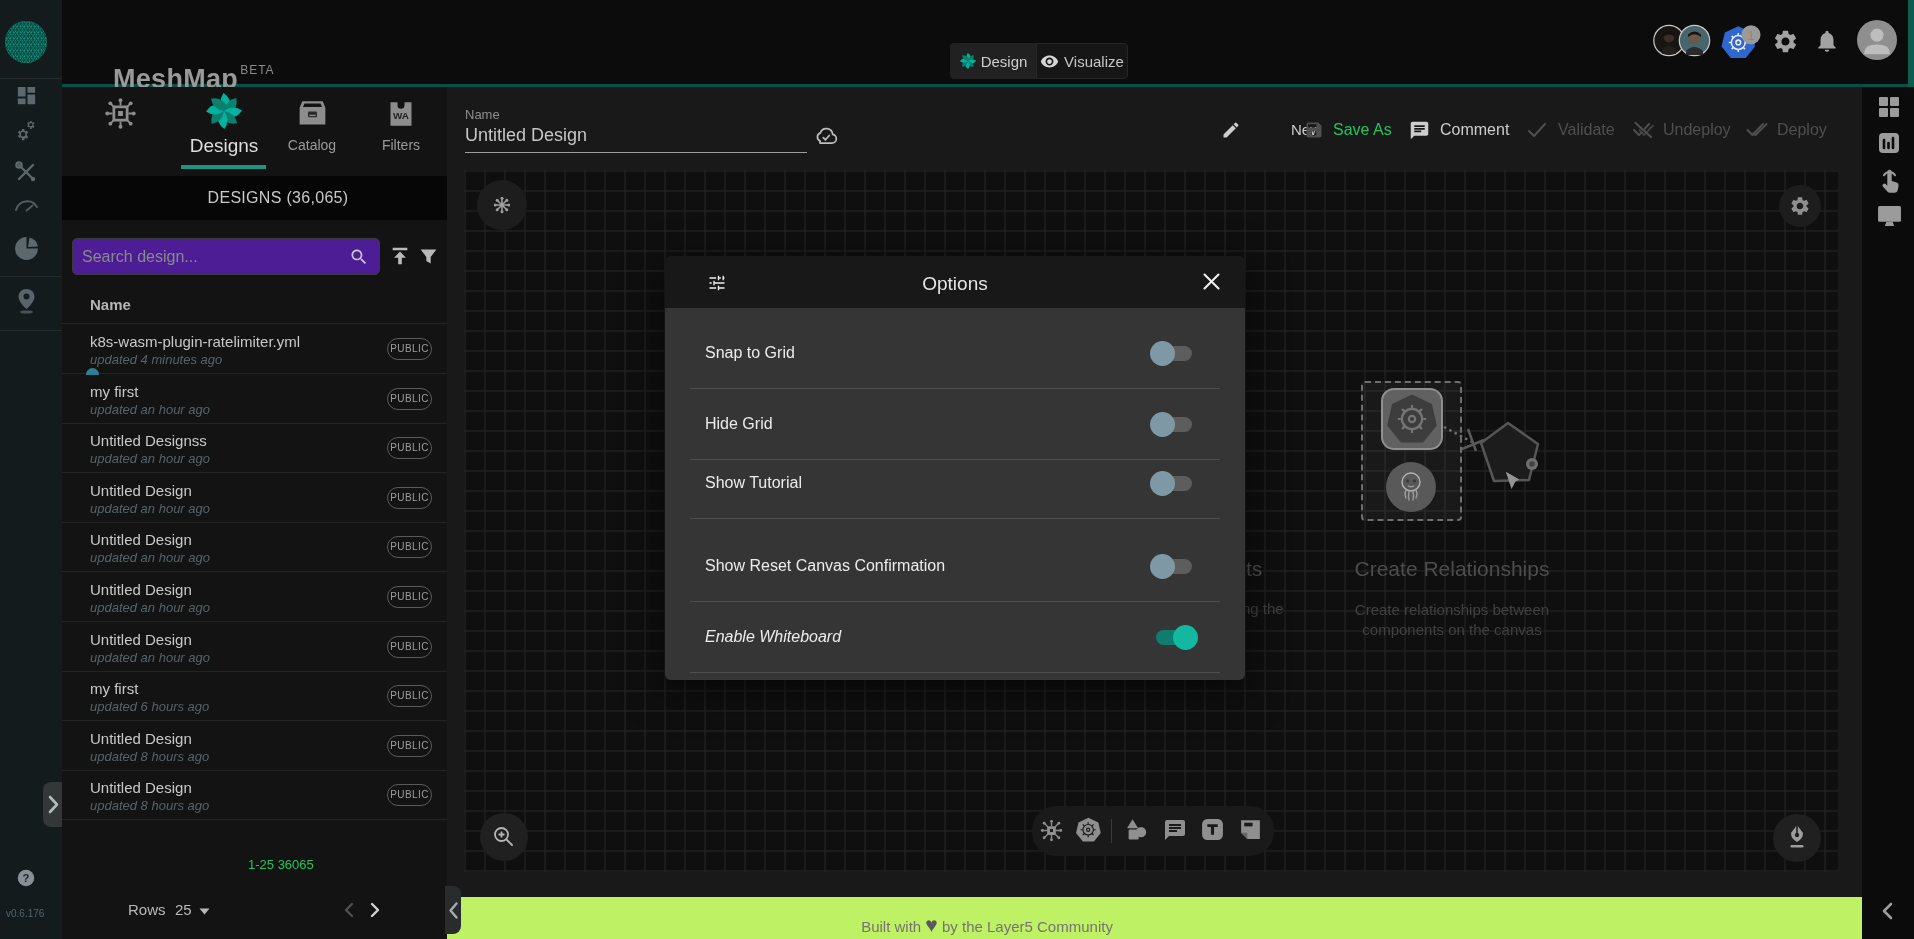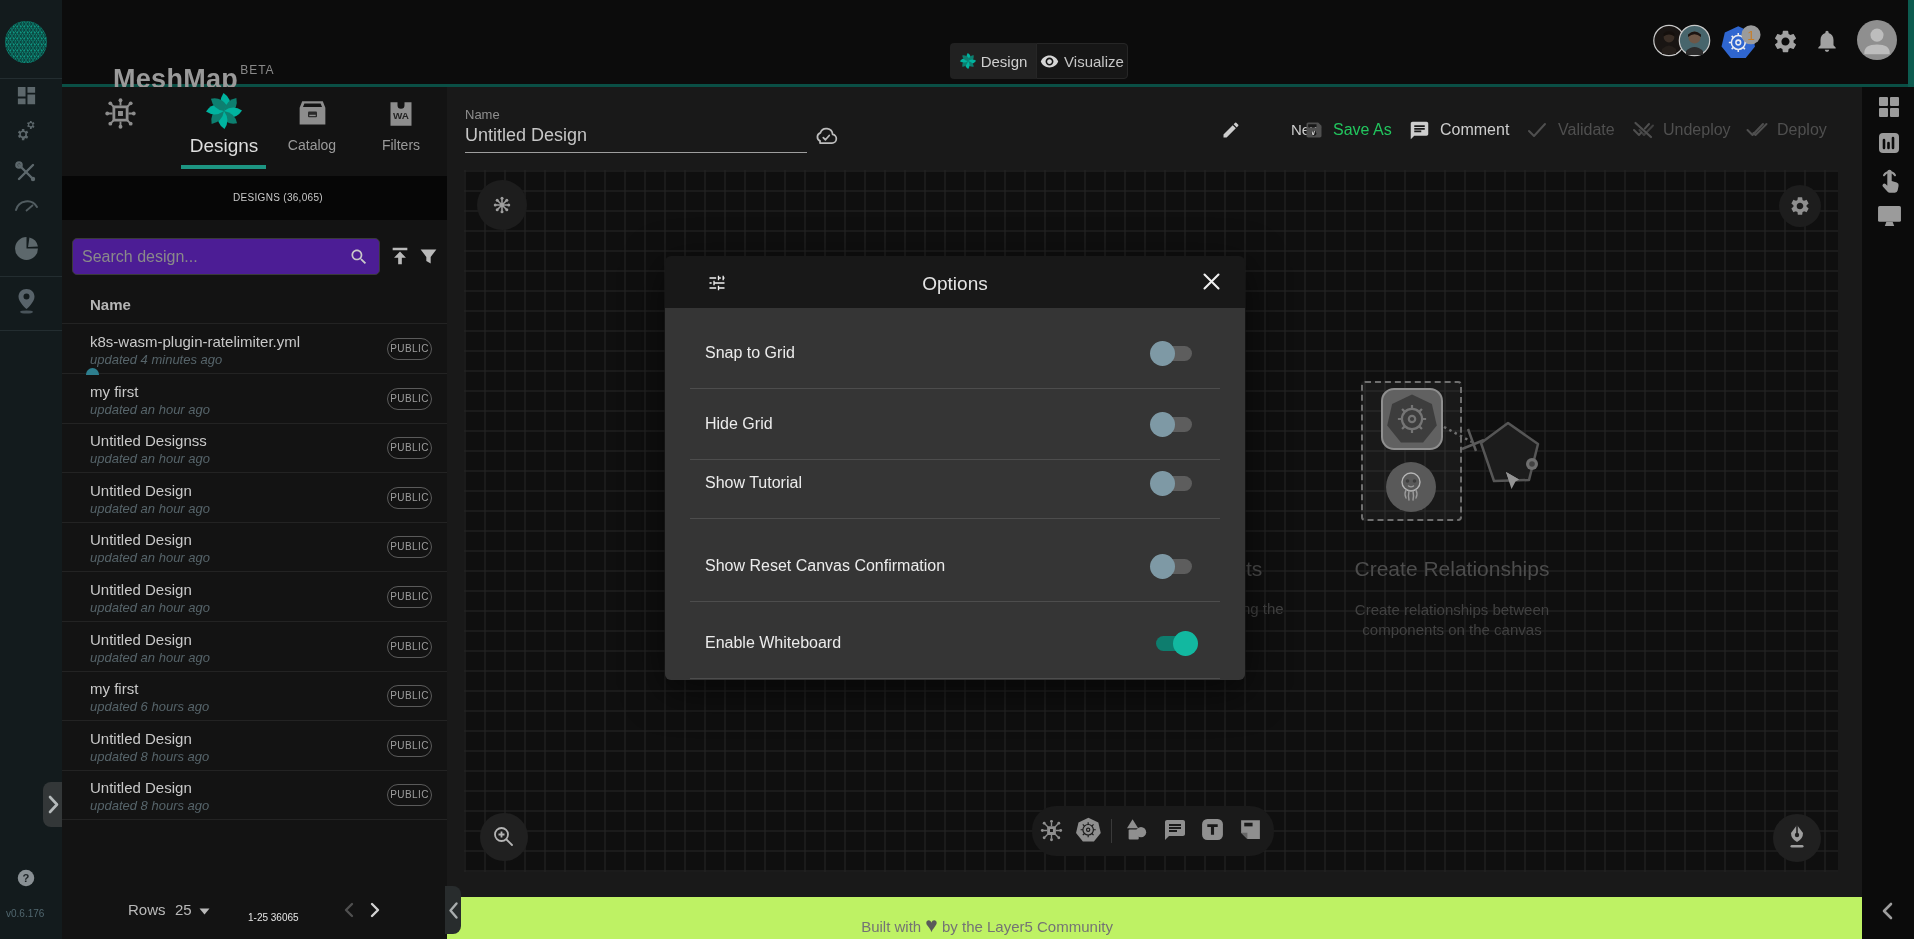--- a/index.html
+++ b/index.html
@@ -21,21 +21,21 @@
   #modeviz { left:86px; top:0; width:92px; height:36px; background:#161616; border:1px solid #262626; border-radius:0 4px 4px 0; display:flex; align-items:center; justify-content:center; gap:5px; color:#c6c6c6; font-size:15px; }
 
   
   #sidebar { left:0; top:0; width:62px; height:939px; background:#131b1d; }
   .sdiv { left:0; width:62px; height:1px; background:#232d30; }
   #version { left:6px; top:908px; color:#51676f; font-size:10px; }
 
   
   #lpanel { left:62px; top:87px; width:385px; height:852px; background:#131313; }
   .tablabel { color:#9a9a9a; font-size:14px; text-align:center; }
-  #dbar { left:0px; top:89px; width:432px; height:44px; background:#060606; color:#c9c9c9; font-size:10px; letter-spacing:0.3px; text-align:center; line-height:44px; }
+  #dbar { left:0px; top:89px; width:432px; height:44px; background:#060606; color:#c9c9c9; font-size:16px; letter-spacing:0.3px; text-align:center; line-height:44px; }
   #searchbox { left:10px; top:151px; width:308px; height:37px; border:1px solid #3a3a3a; border-radius:5px; background:#4c1d95; color:#8a8a8a; font-size:16px; line-height:35px; padding-left:9px; }
   #namehdr { left:28px; top:209px; color:#b5b5b5; font-size:15px; font-weight:bold; }
 
   .row { left:0; width:385px; height:50px; border-bottom:1px solid #232323; }
   .rname { position:absolute; left:28px; top:9px; color:#c9c9c9; font-size:15px; }
   .rupd { position:absolute; left:28px; top:28px; color:#56646a; font-size:13px; font-style:italic; }
   .chip { position:absolute; right:15px; top:14px; width:45px; height:22px; border:1px solid #5a5a5a; border-radius:11px; color:#9e9e9e; font-size:10px; letter-spacing:0.4px; text-align:center; line-height:20px; }
 
   
   #canvaswrap { left:447px; top:87px; width:1415px; height:810px; background:#191919; }
@@ -264,21 +264,21 @@
       <div class="abs" style="left:24px;top:44px;width:13px;height:7px;overflow:hidden;">
           <div style="width:13px;height:13px;border-radius:50%;background:#2e7f8f;"></div>
         </div>
     </div>
 
     <div class="abs" style="left:66px;top:814px;color:#b9b9b9;font-size:15px;">Rows</div>
     <div class="abs" style="left:113px;top:814px;color:#b9b9b9;font-size:15px;">25</div>
     <svg class="abs" style="left:136px;top:820px;" width="13" height="9" viewBox="0 0 13 9" fill="#b9b9b9">
         <path d="M1.5 1.5 L6.5 7.5 L11.5 1.5 Z"></path>
       </svg>
-    <div class="abs" style="left:186px;top:825px;color:#e5e5e5;font-size:10px;">1-25 36065</div>
+    <div class="abs" style="left:186px;top:770px;color:#22c55e;font-size:13px;">1-25 36065</div>
     <svg class="abs" style="left:280px;top:815px;" width="14" height="16" viewBox="0 0 14 16" fill="none" stroke="#4f4f4f" stroke-width="2.4" stroke-linecap="round" stroke-linejoin="round">
         <path d="M10 2 L4 8 L10 14"></path>
       </svg>
     <svg class="abs" style="left:306px;top:815px;" width="14" height="16" viewBox="0 0 14 16" fill="none" stroke="#d2d2d2" stroke-width="2.4" stroke-linecap="round" stroke-linejoin="round">
         <path d="M4 2 L10 8 L4 14"></path>
       </svg>
   </div>
 
   <div class="abs" style="left:445px;top:886px;width:16px;height:48px;background:#282c2d;border-radius:0 8px 8px 0;z-index:5;"></div>
   <svg class="abs" style="left:447px;top:901px;z-index:6;" width="13" height="19" viewBox="0 0 13 19" fill="none" stroke="#a9adae" stroke-width="2.4" stroke-linecap="round" stroke-linejoin="round">
@@ -513,21 +513,21 @@
           <span class="toggle">
             <span class="knob"></span>
           </span>
         </div>
       <div class="abs optrow" style="top:223px;">
           <span class="optlabel">Show Reset Canvas Confirmation</span>
           <span class="toggle">
             <span class="knob"></span>
           </span>
         </div>
-      <div class="abs optrow" style="top:300px;">
+      <div class="abs optrow" style="top:294px;font-style:italic;">
           <span class="optlabel">Enable Whiteboard</span>
           <span class="toggle on">
             <span class="knob"></span>
           </span>
         </div>
     </div>
   </div>
 </div>
 
 </body></html>

